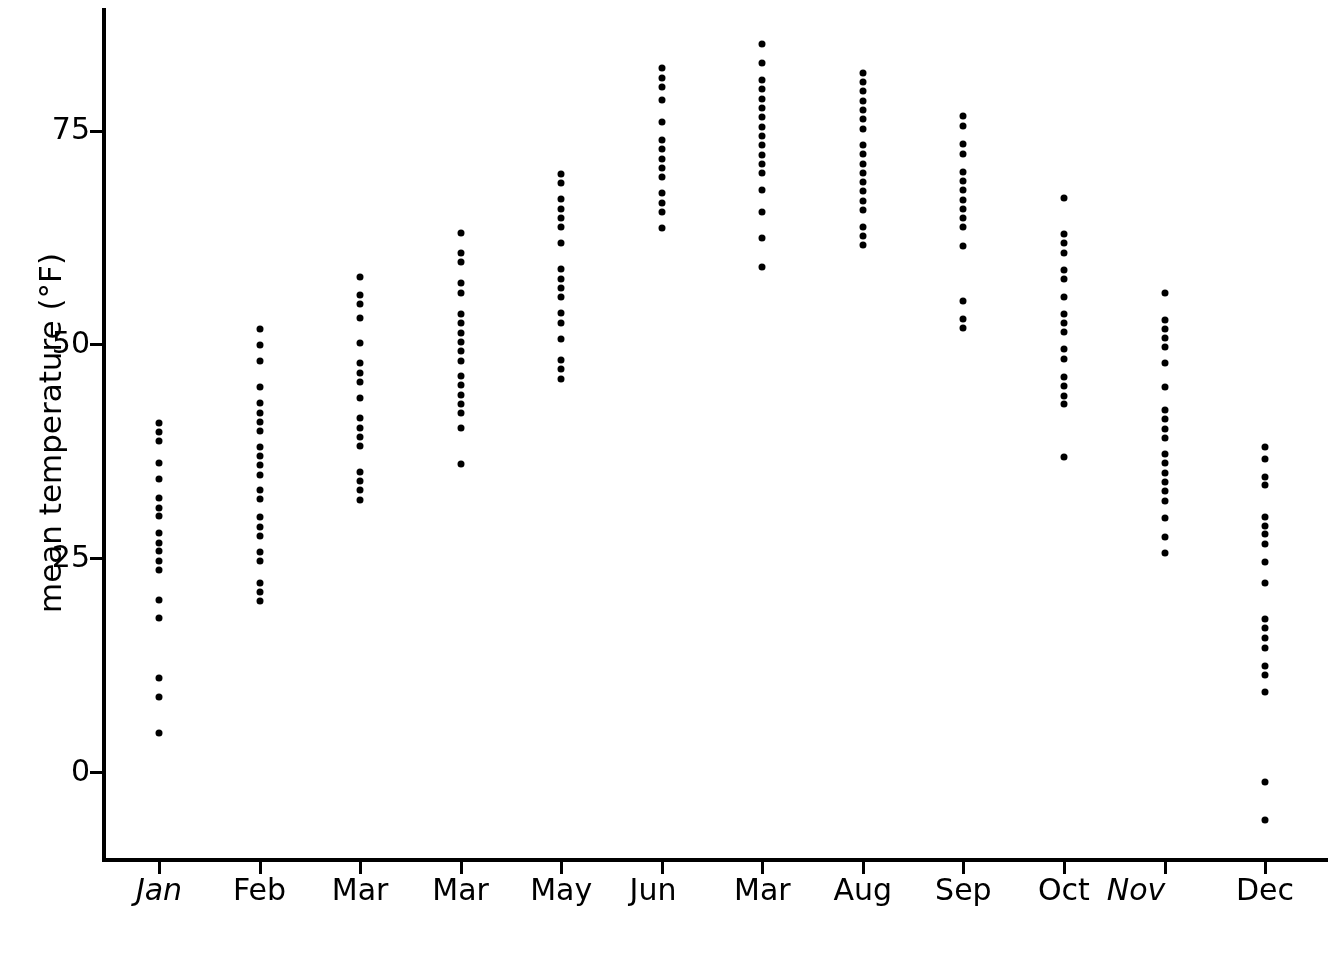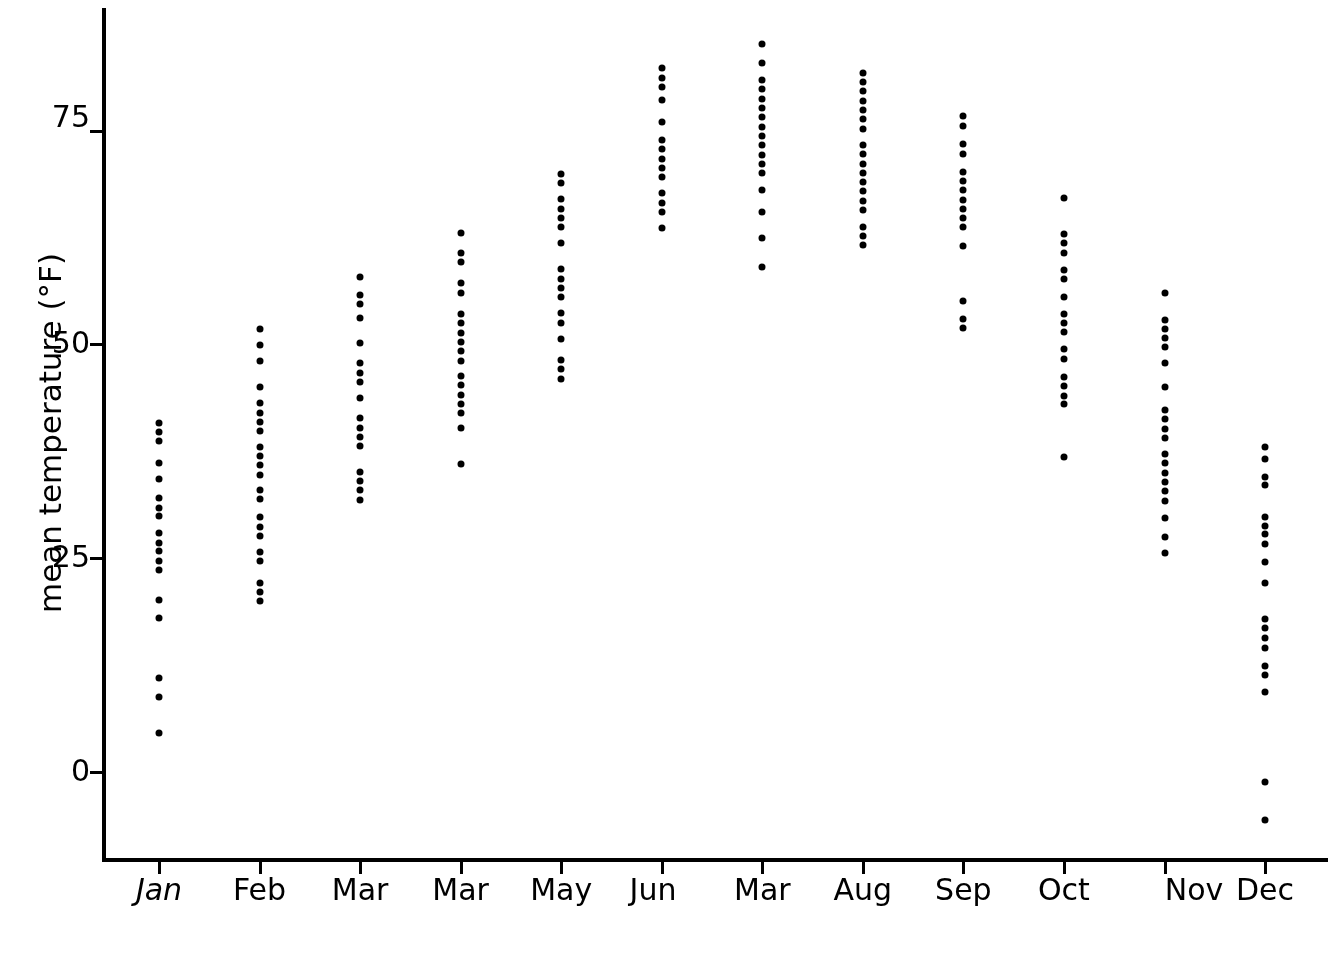--- a/index.html
+++ b/index.html
@@ -117,21 +117,21 @@
   <div id="x-axis-line"></div>
 
   <div id="y-ticks-container">
       <div class="y-tick-mark" style="top: 771px;"></div>
       <div class="y-tick-label" style="top: 756px;">0</div>
       <div class="y-tick-mark" style="top: 557.168px;"></div>
       <div class="y-tick-label" style="top: 542.168px;">25</div>
       <div class="y-tick-mark" style="top: 343.335px;"></div>
       <div class="y-tick-label" style="top: 328.335px;">50</div>
       <div class="y-tick-mark" style="top: 129.502px;"></div>
-      <div class="y-tick-label" style="top: 102px;">75</div>
+      <div class="y-tick-label" style="top: 114px;">75</div>
     </div>
   <div id="x-ticks-container">
       <div class="x-tick-mark" style="left: 158px;"></div>
       <div class="x-tick-label" style="left: 159px; font-style: italic;">Jan</div>
       <div class="x-tick-mark" style="left: 258.55px;"></div>
       <div class="x-tick-label" style="left: 259.55px;">Feb</div>
       <div class="x-tick-mark" style="left: 359.1px;"></div>
       <div class="x-tick-label" style="left: 360.1px;">Mar</div>
       <div class="x-tick-mark" style="left: 459.65px;"></div>
       <div class="x-tick-label" style="left: 460.65px;">Mar</div>
@@ -141,21 +141,21 @@
       <div class="x-tick-label" style="left: 653px;">Jun</div>
       <div class="x-tick-mark" style="left: 761.3px;"></div>
       <div class="x-tick-label" style="left: 762.3px;">Mar</div>
       <div class="x-tick-mark" style="left: 861.85px;"></div>
       <div class="x-tick-label" style="left: 862.85px;">Aug</div>
       <div class="x-tick-mark" style="left: 962.4px;"></div>
       <div class="x-tick-label" style="left: 963.4px;">Sep</div>
       <div class="x-tick-mark" style="left: 1062.95px;"></div>
       <div class="x-tick-label" style="left: 1063.95px;">Oct</div>
       <div class="x-tick-mark" style="left: 1163.5px;"></div>
-      <div class="x-tick-label" style="left: 1194px;">Nov</div>
+      <div class="x-tick-label" style="left: 1136px; font-style: italic;">Nov</div>
       <div class="x-tick-mark" style="left: 1264.05px;"></div>
       <div class="x-tick-label" style="left: 1265.05px;">Dec</div>
     </div>
 
   <div id="dots-container">
       <div class="dot" title="Jan: 40.8" style="left: 159px; top: 423.025px;"></div>
       <div class="dot" title="Jan: 39.8" style="left: 159px; top: 431.579px;"></div>
       <div class="dot" title="Jan: 38.7" style="left: 159px; top: 440.987px;"></div>
       <div class="dot" title="Jan: 36.1" style="left: 159px; top: 463.226px;"></div>
       <div class="dot" title="Jan: 34.2" style="left: 159px; top: 479.477px;"></div>

